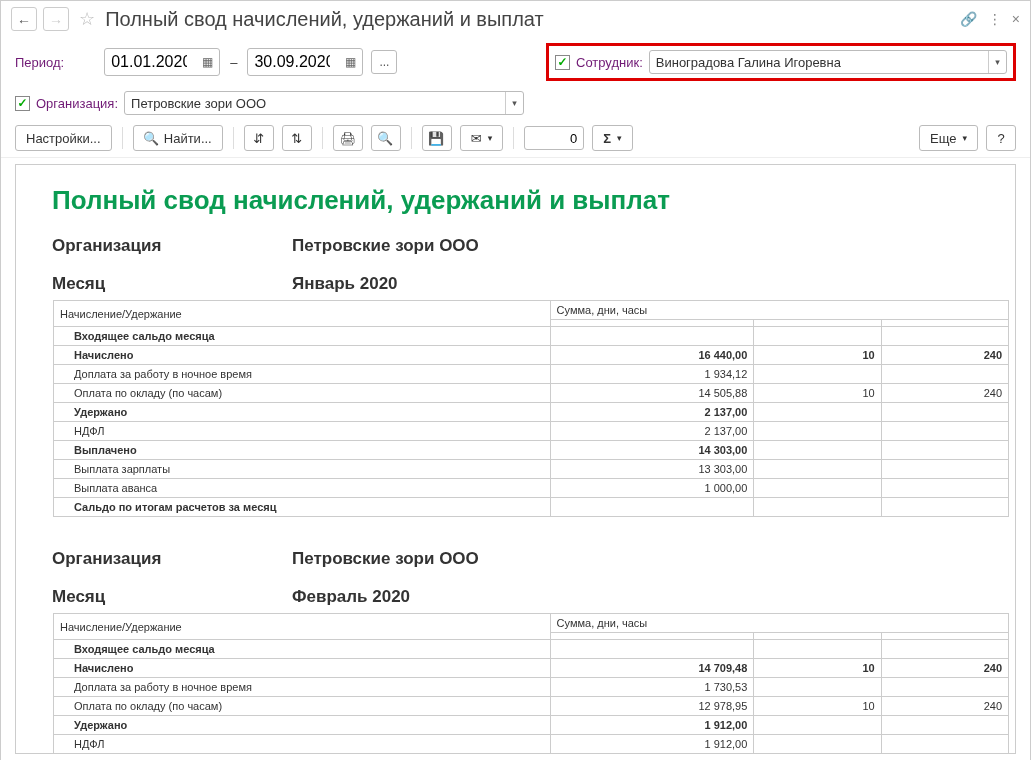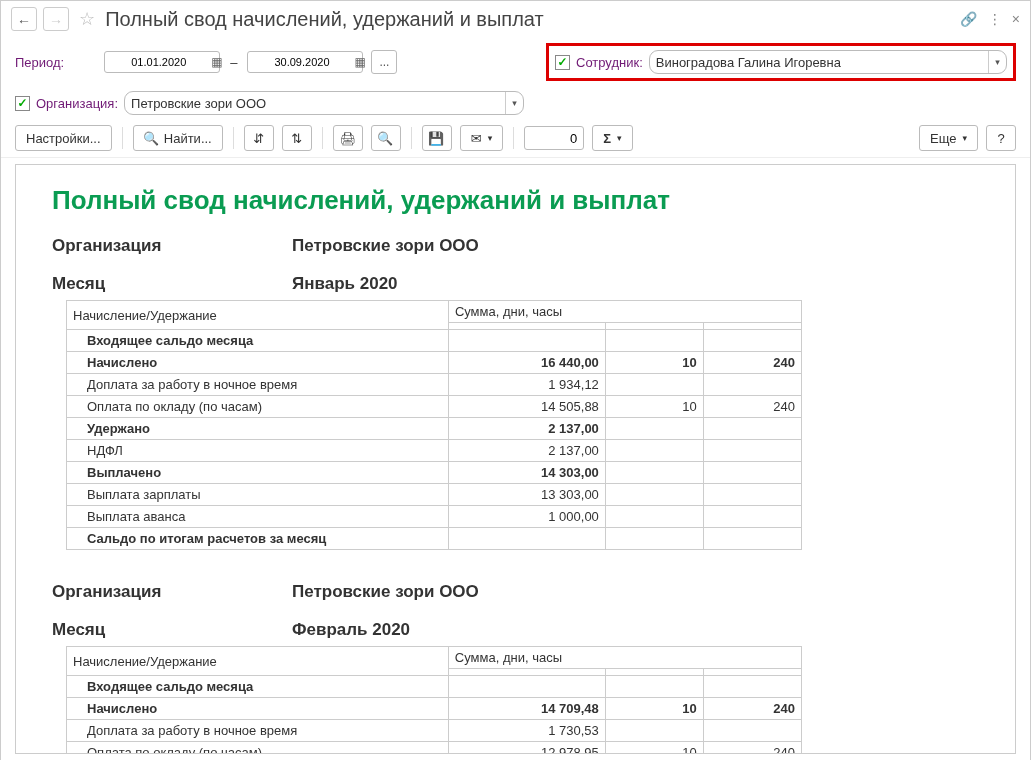--- a/index.html
+++ b/index.html
@@ -34,21 +34,21 @@
   }
   .label { font-size: 13px; color: #701a75; }
   .date-input {
     display: inline-flex; align-items: center;
     border: 1px solid #bbb; border-radius: 3px;
     padding: 2px 4px;
     width: 116px;
     background: #fff;
   }
   .date-input input {
-    border: none; outline: none; width: 80px; font-size: 11px; padding: 2px; margin-left: 20px;
+    border: none; outline: none; width: 80px; font-size: 16px; padding: 2px;
   }
   .date-input .cal { font-size: 12px; color: #666; margin-left: auto; padding: 0 2px;}
   .dash { margin: 0 2px; }
   .small-btn {
     width: 26px; height: 24px;
     border: 1px solid #bbb; border-radius: 3px;
     background: #fff;
     display: inline-flex; align-items: center; justify-content: center;
     font-size: 12px; color: #555;
   }
@@ -62,21 +62,21 @@
   .employee-block {
     display: flex; align-items: center;
     border: 3px solid #d00;
     padding: 4px 6px;
     gap: 6px;
     margin-left: auto;
     width: 470px;
   }
   .dropdown {
     display: flex; align-items: center;
-    border: 1px solid #bbb; border-radius: 9px;
+    border: 1px solid #bbb; border-radius: 3px;
     background: #fff;
     height: 24px;
   }
   .dropdown .dd-text { flex: 1; padding: 2px 6px; font-size: 13px; overflow: hidden; white-space: nowrap;}
   .dropdown .dd-caret {
     width: 18px; border-left: 1px solid #ccc;
     text-align: center; font-size: 9px; color: #555;
     align-self: stretch; display: flex; align-items: center; justify-content: center;
   }
   .row2 {
@@ -129,24 +129,24 @@
   .report-title {
     font-size: 26px; font-weight: bold;
     color: #0a9c52;
     margin: 8px 0 20px 30px;
   }
   .hdr-block { margin-bottom: 6px; }
   .hdr-row { display: flex; font-size: 17px; font-weight: bold; color: #333; margin: 18px 0 2px 30px;}
   .hdr-label { width: 240px; }
   table.data {
     border-collapse: collapse;
-    width: 736px;
+    width: 956px;
     margin-top: 6px;
-    margin-left: 44px;
-    font-size: 13px;
+    margin-left: 31px;
+    font-size: 11px;
   }
   table.data td, table.data th {
     border: 1px solid #ccc;
     padding: 3px 6px;
     text-align: left;
   }
   table.data th { font-weight: normal; background: #fff; }
   table.data td.num { text-align: right; }
   table.data tr.bold td { font-weight: bold; }
   table.data td.indent { padding-left: 20px; }

